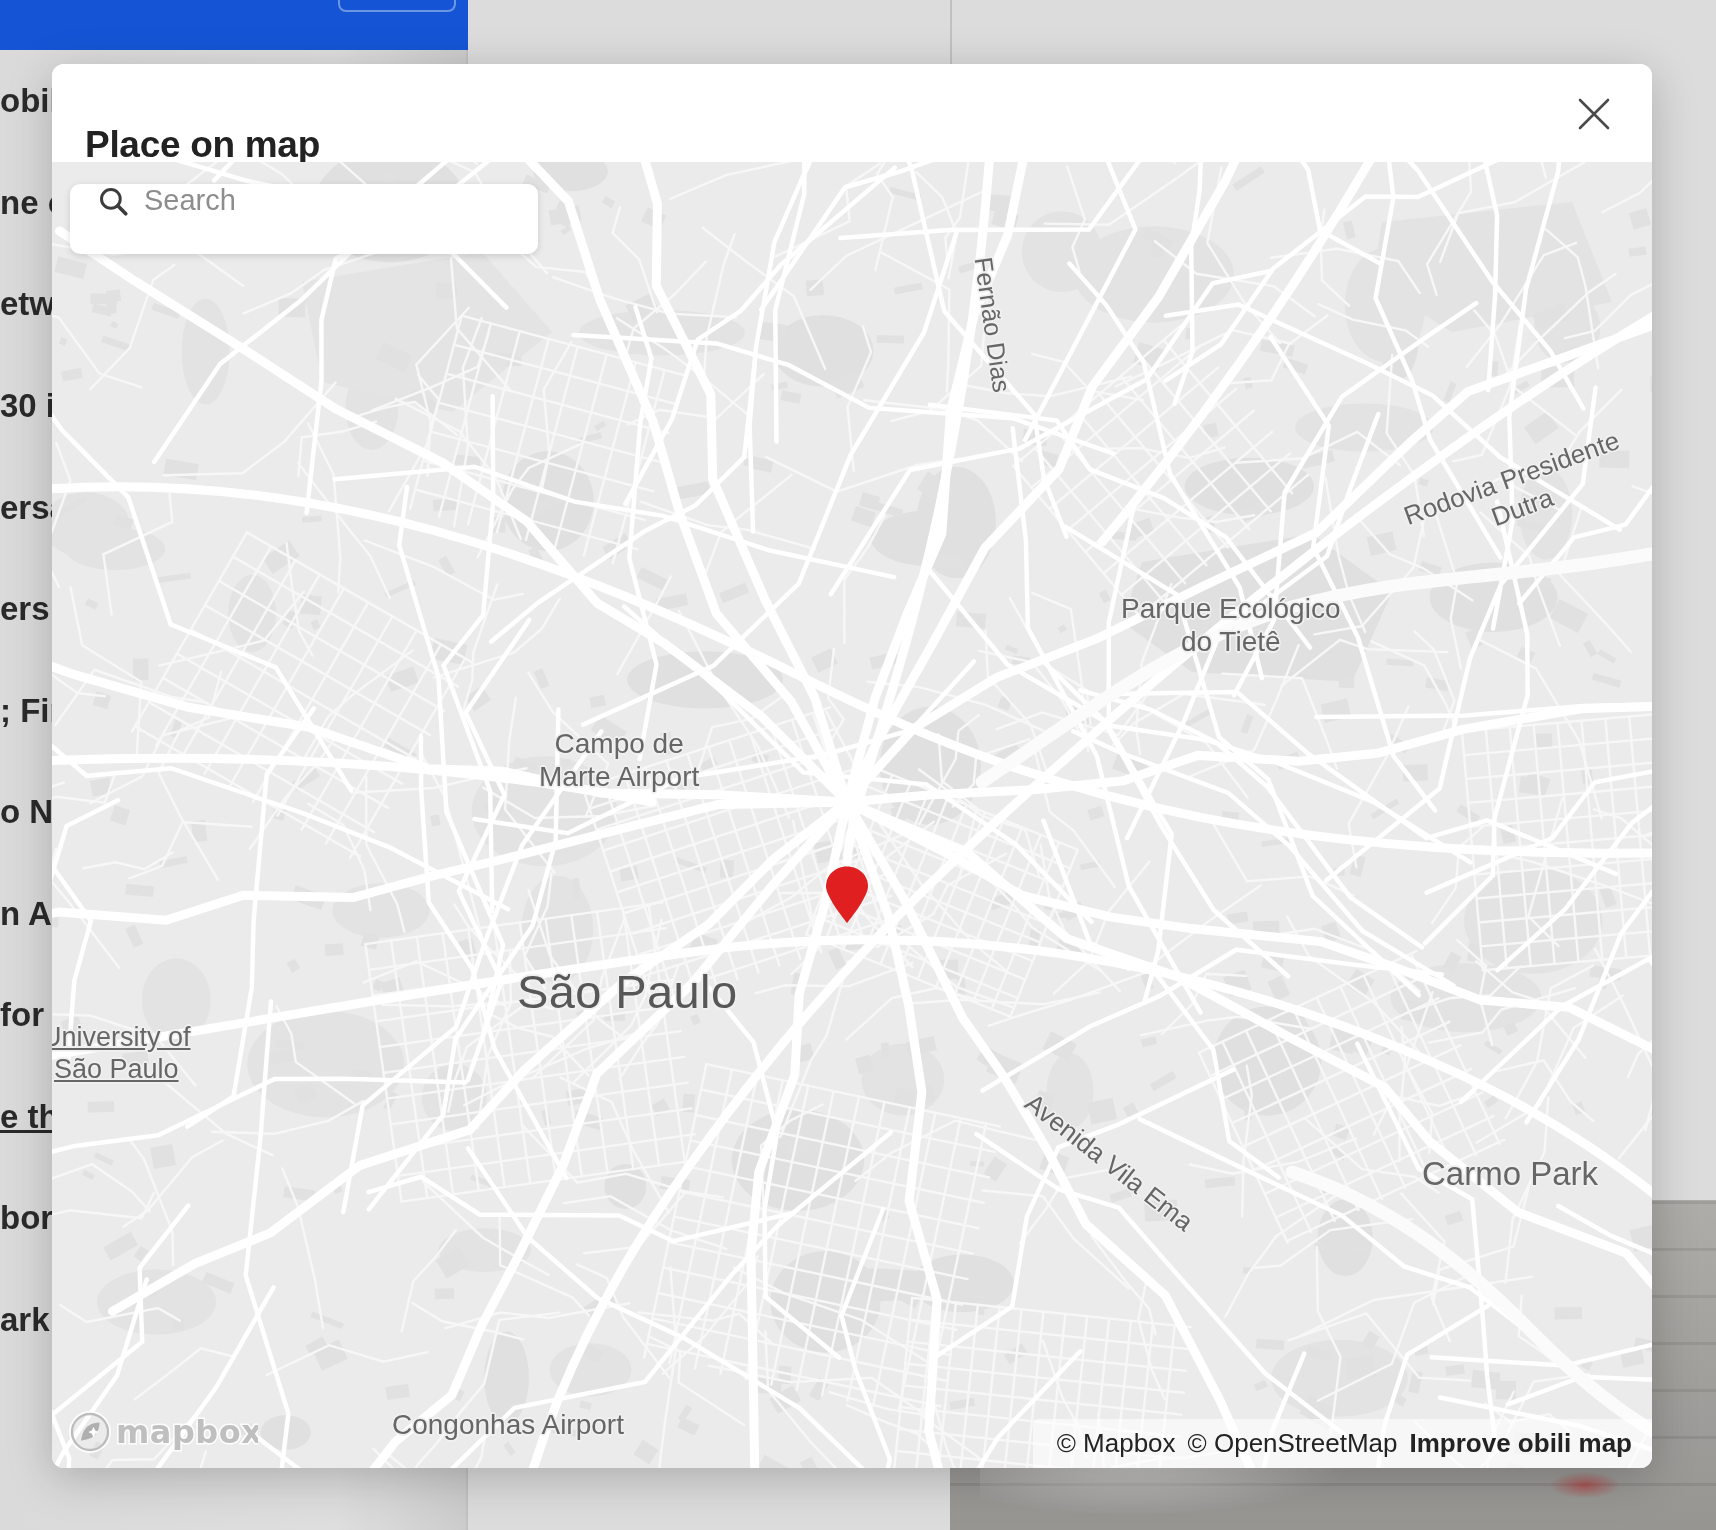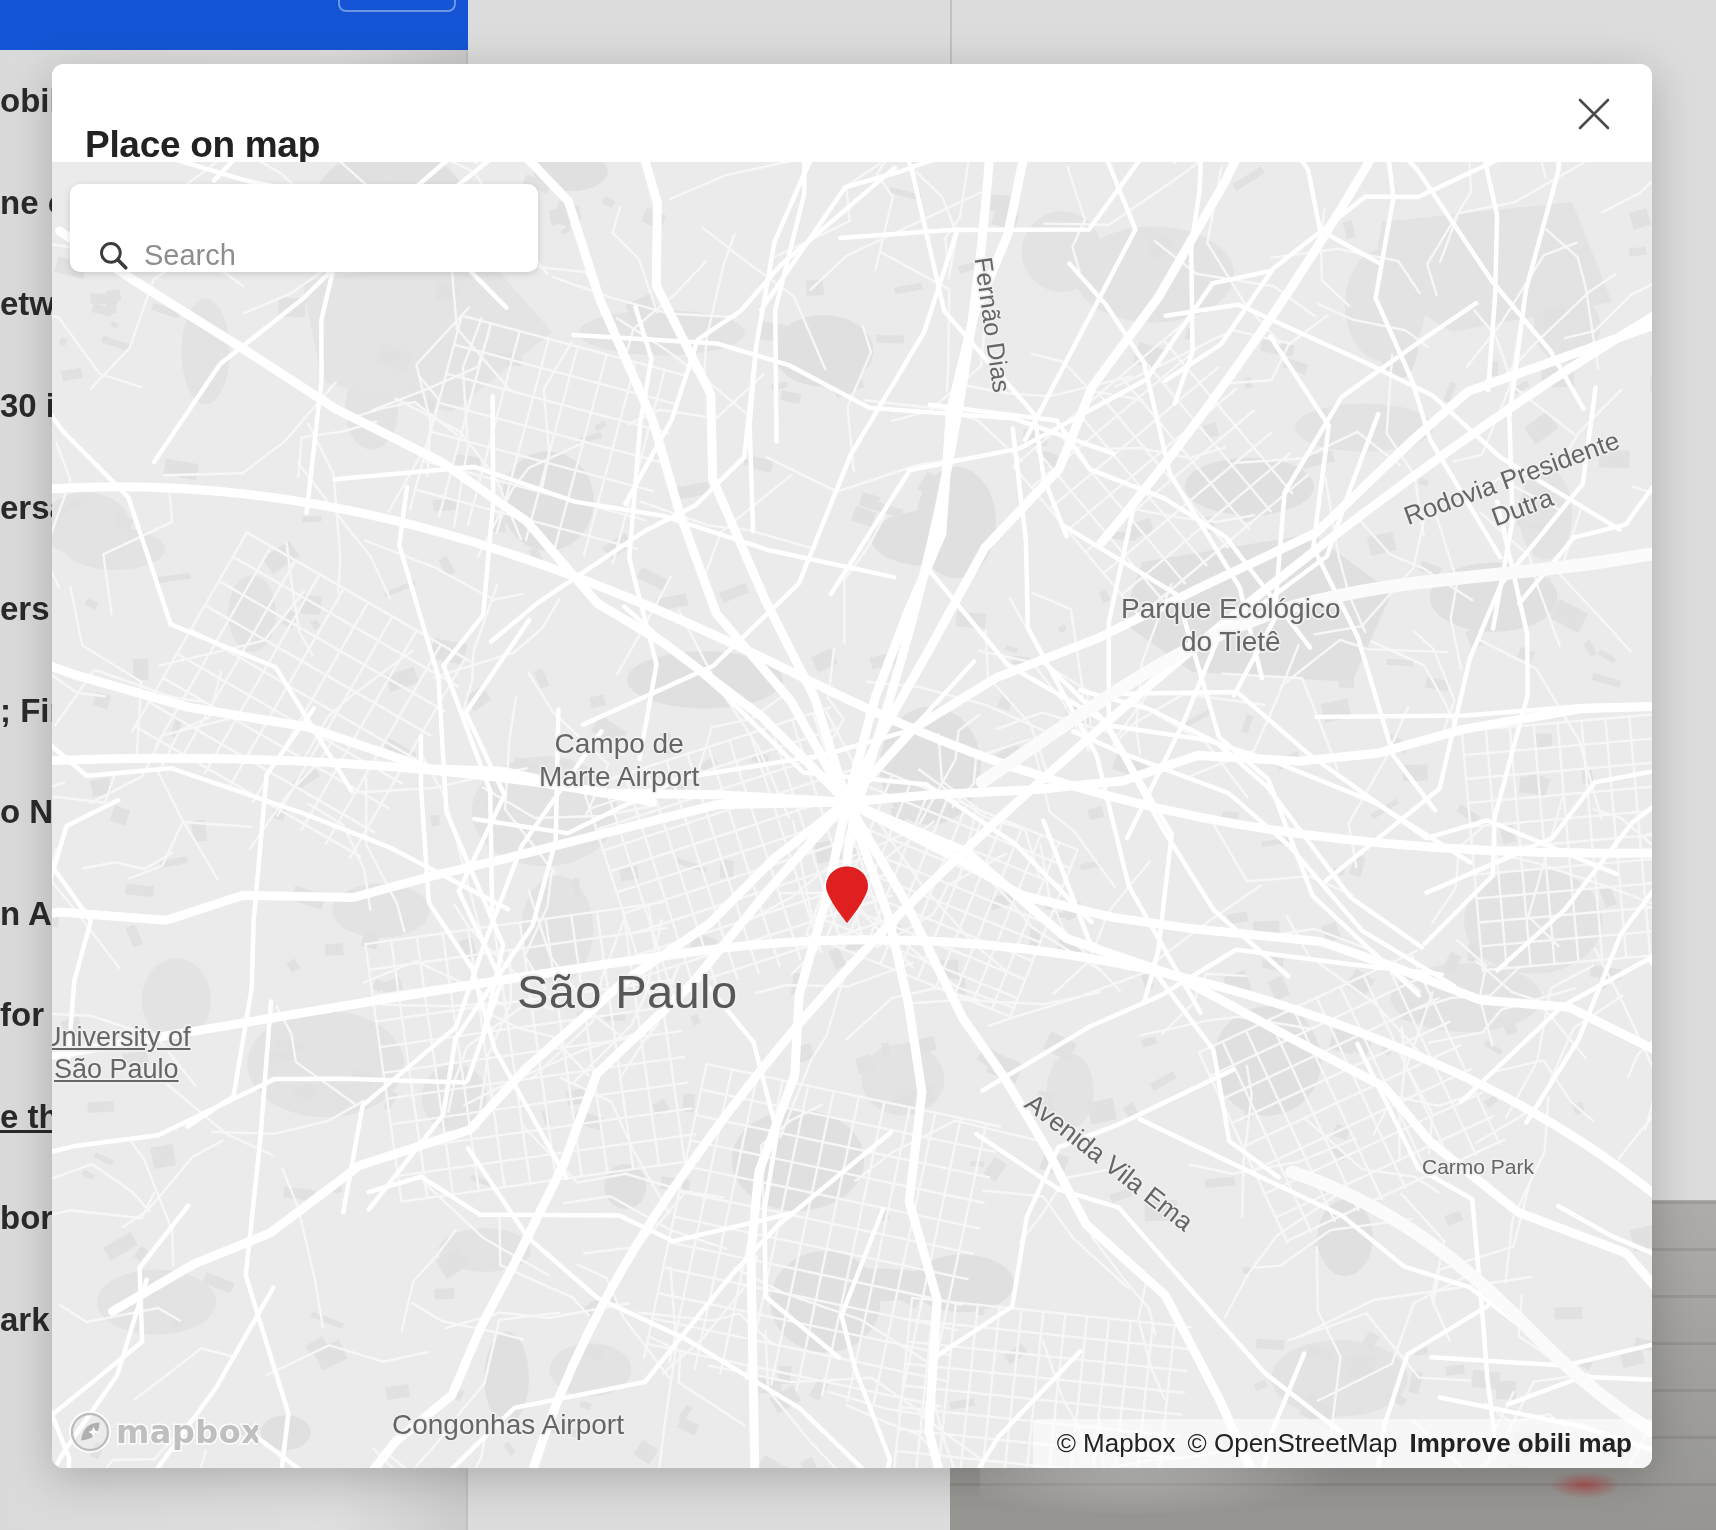--- a/index.html
+++ b/index.html
@@ -109,25 +109,25 @@
     width: 1600px; height: 1306px;
     background: #e9e9e9;
     overflow: hidden;
   }
   .map-canvas { position: absolute; inset: 0; }
   .map-canvas svg { display:block; width: 1600px; height: 1306px; }
 
   
   .map-search {
     position: absolute; left: 18px; top: 22px;
-    width: 468px; height: 88px;
+    width: 468px; height: 70px;
     background: #fff;
     border-radius: 10px;
     box-shadow: 0 2px 7px rgba(0,0,0,.14);
-    display: flex; align-items: flex-end;
+    display: flex; align-items: flex-start;
     z-index: 30;
   }
   .map-search .search-icon { margin-left: 26px; margin-right: 14px; display:flex; }
   .map-search input {
     border: 0; outline: 0; background: transparent;
     font-family: "Liberation Sans", sans-serif;
     font-size: 29px; color: #3a3a3a; width: 360px;
   }
   .map-search input::placeholder { color: #8d8d8d; }
 
@@ -1221,21 +1221,21 @@
           <div class="maplabel " style="left: 872px; top: 148px; font-size: 25px; transform: rotate(82deg);">Fernão Dias</div>
           <div class="maplabel " style="left: 1330px; top: 300px; font-size: 26px; transform: rotate(-20deg);">Rodovia Presidente Dutra</div>
           <div class="maplabel " style="left: 1069px; top: 430px; font-size: 28px;">Parque Ecológico
 do Tietê</div>
           <div class="maplabel " style="left: 470px; top: 565px; font-size: 28px; margin-left: 17px;">Campo de
 Marte Airport</div>
           <div class="maplabel city" style="left: 465px; top: 802px; font-size: 47px;">São Paulo</div>
           <div class="maplabel " style="left: -10px; top: 860px; font-size: 27px; text-decoration: underline;">University of
 São Paulo</div>
           <div class="maplabel " style="left: 955px; top: 985px; font-size: 26px; transform: rotate(38deg);">Avenida Vila Ema</div>
-          <div class="maplabel " style="left: 1370px; top: 993px; font-size: 21px;">Carmo Park</div>
+          <div class="maplabel " style="left: 1370px; top: 993px; font-size: 33px;">Carmo Park</div>
           <div class="maplabel " style="left: 340px; top: 1246px; font-size: 28px;">Congonhas Airport</div>
         </div>
 
       <div class="map-search">
         <span class="search-icon">
           <svg width="34" height="34" viewBox="0 0 24 24" fill="none">
             <circle cx="10.5" cy="10.5" r="6.6" stroke="#3c3c3c" stroke-width="2.1"></circle>
             <path d="M15.4 15.4 L21 21" stroke="#3c3c3c" stroke-width="2.6" stroke-linecap="round"></path>
           </svg>
         </span>

